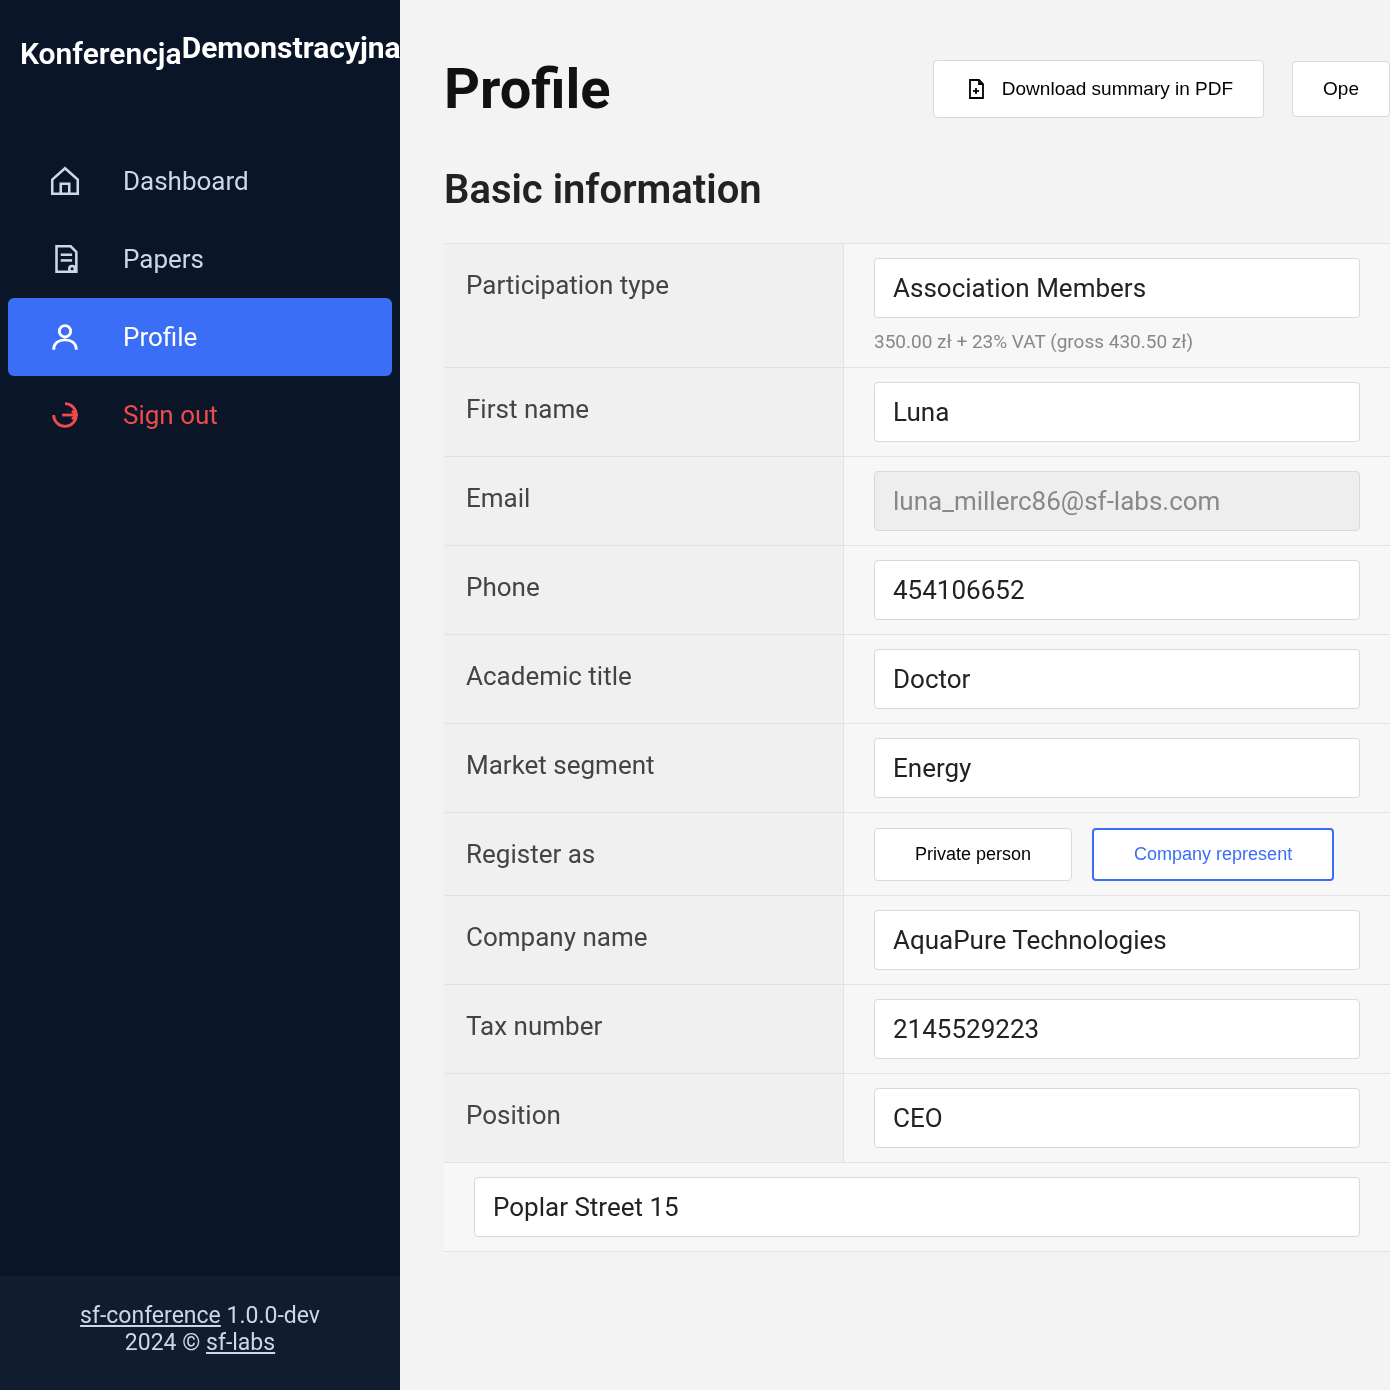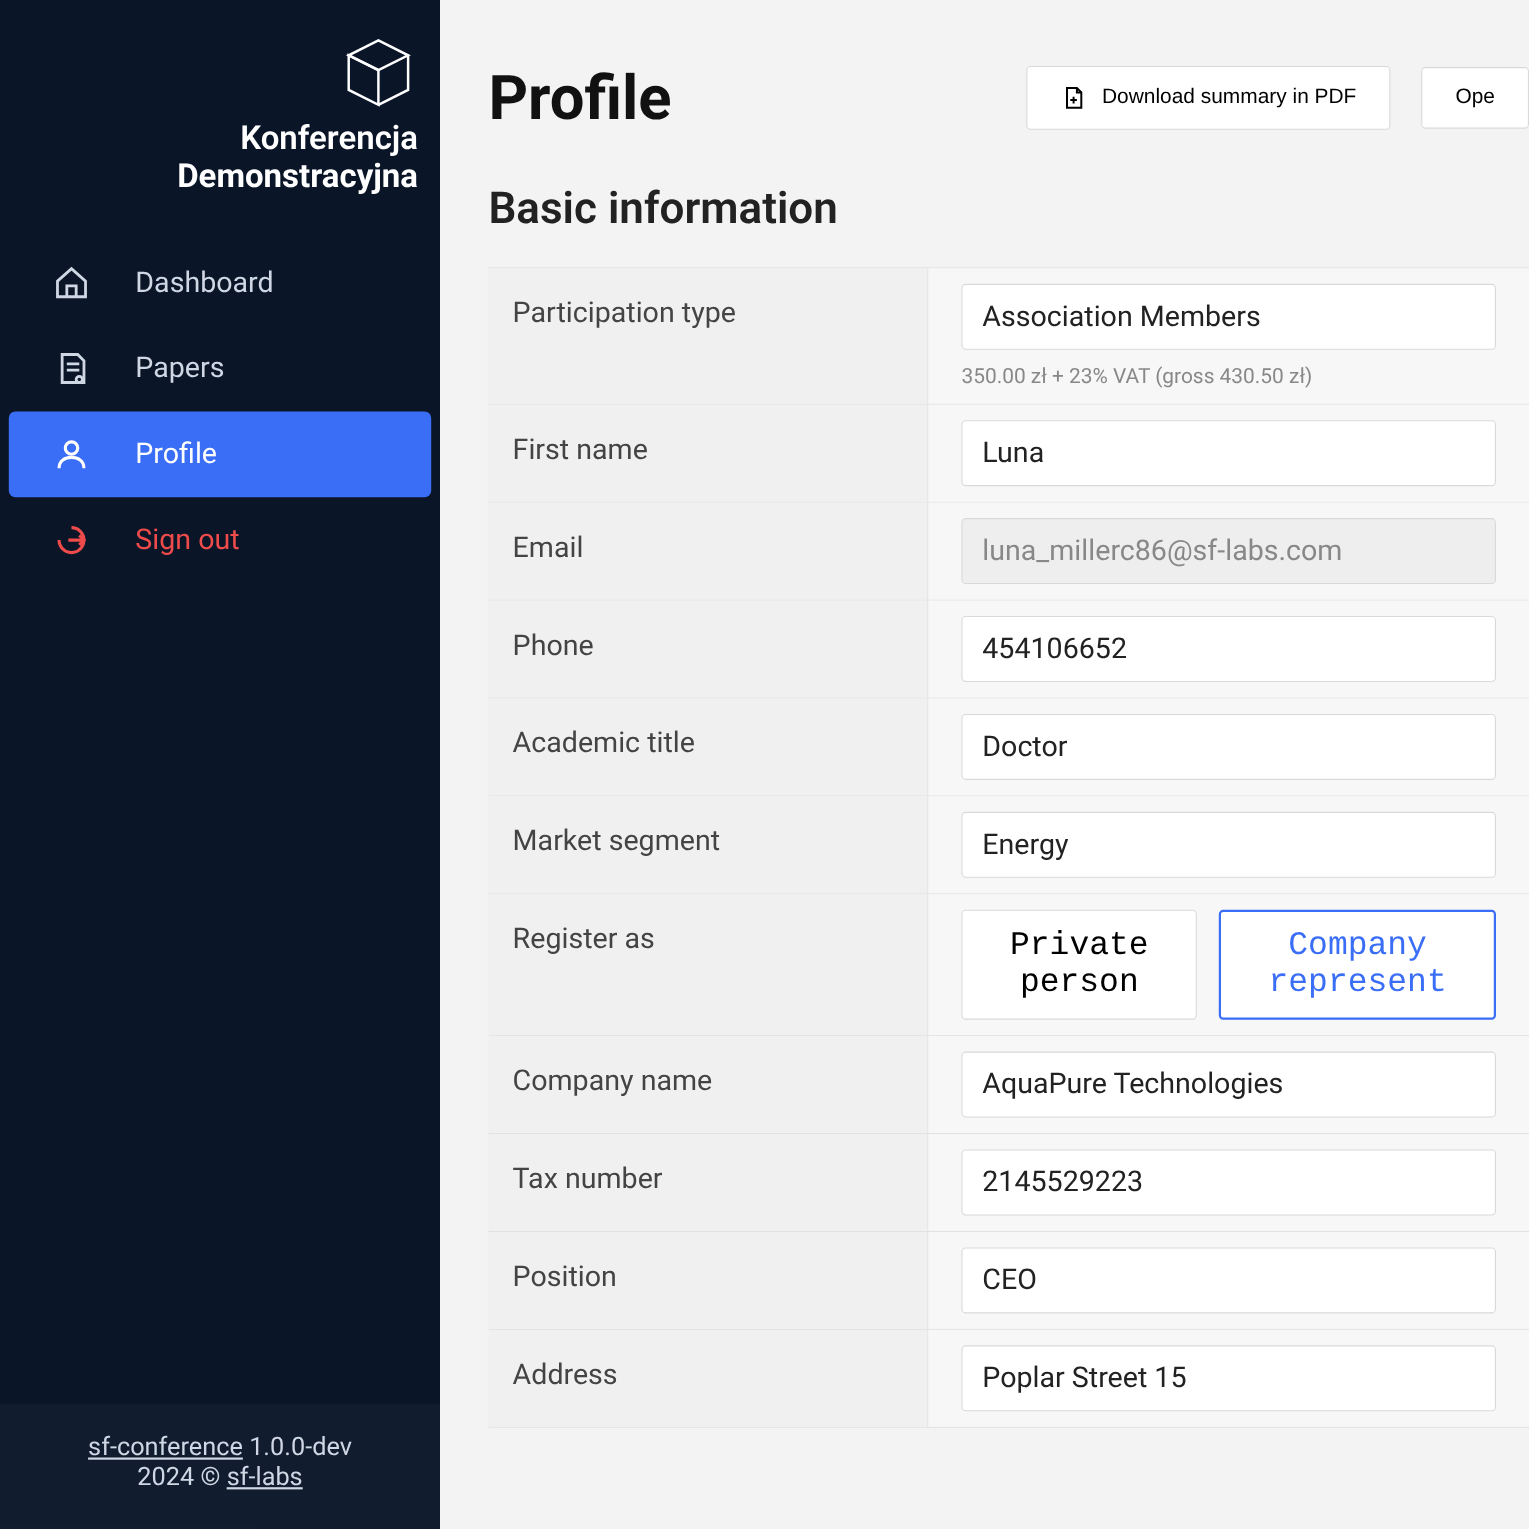--- a/index.html
+++ b/index.html
@@ -14,22 +14,22 @@
 .sidebar {
   width: 400px;
   background: #0a1628;
   color: #fff;
   display: flex;
   flex-direction: column;
   position: relative;
 }
 .sidebar-header {
   display: flex;
-  flex-direction: column;
-  align-items: flex-end;
+  flex-direction: row;
+  align-items: flex-start;
   padding: 30px 20px 40px;
 }
 .cube-icon { width: 72px; height: 72px; stroke: #fff; fill: none; stroke-width: 2; }
 .brand-line1 { font-size: 30px; font-weight: 600; margin-top: 6px; }
 .brand-line2 { font-size: 30px; font-weight: 700; }
 .nav { display: flex; flex-direction: column; }
 .nav-item {
   display: flex;
   align-items: center;
   gap: 41px;
@@ -106,24 +106,23 @@
   color: #222;
   font-family: inherit;
 }
 .input.readonly { background: #eeeeee; color: #888; }
 .price-hint { font-size: 19px; color: #888; margin-top: 12px; }
 .toggle-group { display: flex; gap: 20px; }
 .toggle-btn {
   border: 1px solid #d9d9d9;
   background: #fff;
   border-radius: 4px;
-  padding: 14px 24px;
-  font-size: 30px;
+  padding: 14px 40px;
+  font-size: 18px;
   cursor: pointer;
-  font-family: Liberation Mono, monospace;
 }
 .toggle-btn.selected {
   border: 2px solid #3b6ef6;
   color: #3b6ef6;
 }
 .pdf-icon { width:24px; height:24px; }
 </style>
 </head>
 <body>
 
@@ -279,20 +278,19 @@
     </div>
 
     <div class="form-row">
       <div class="form-label">Position</div>
       <div class="form-value">
         <input class="input" value="CEO" style="">
       </div>
     </div>
 
     <div class="form-row">
-      <div class="form-label">Address</div>
       <div class="form-value">
         <input class="input" value="Poplar Street 15" style="">
       </div>
     </div>
 
   </div>
 </div>
 
 </body></html>

